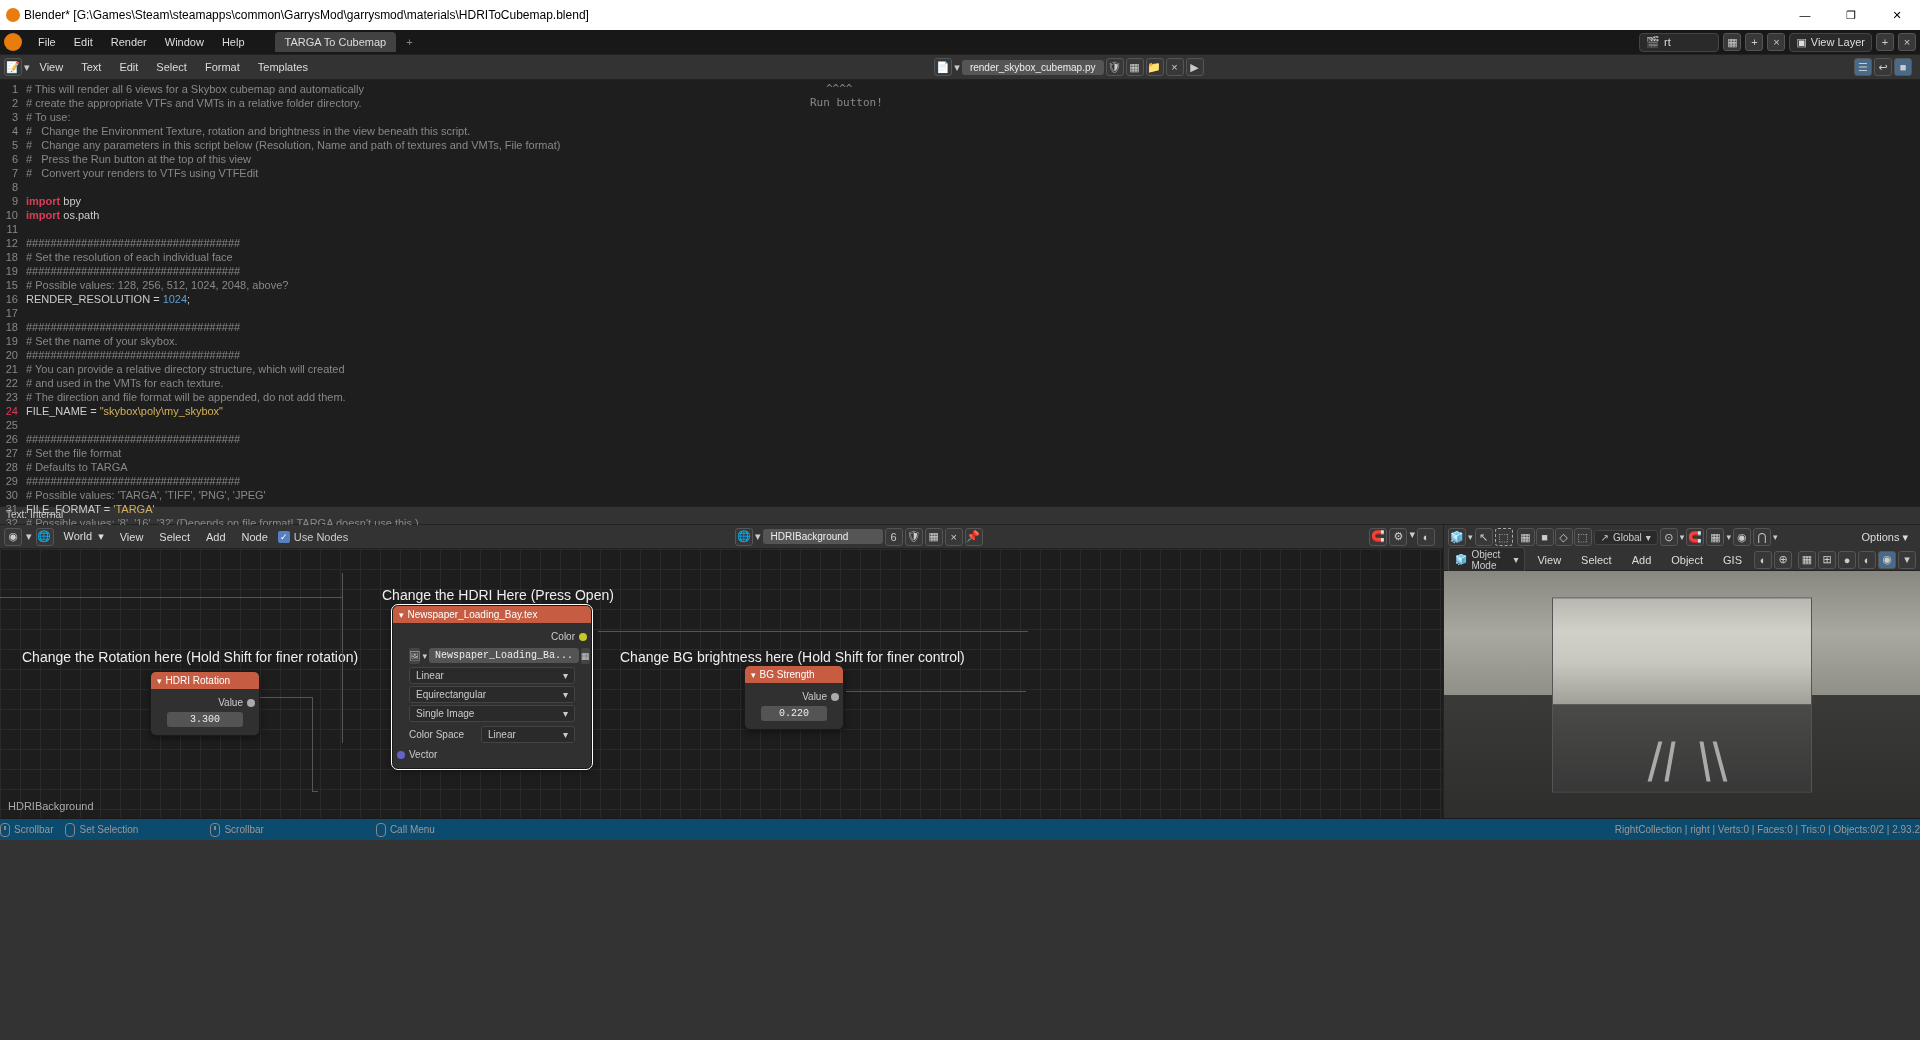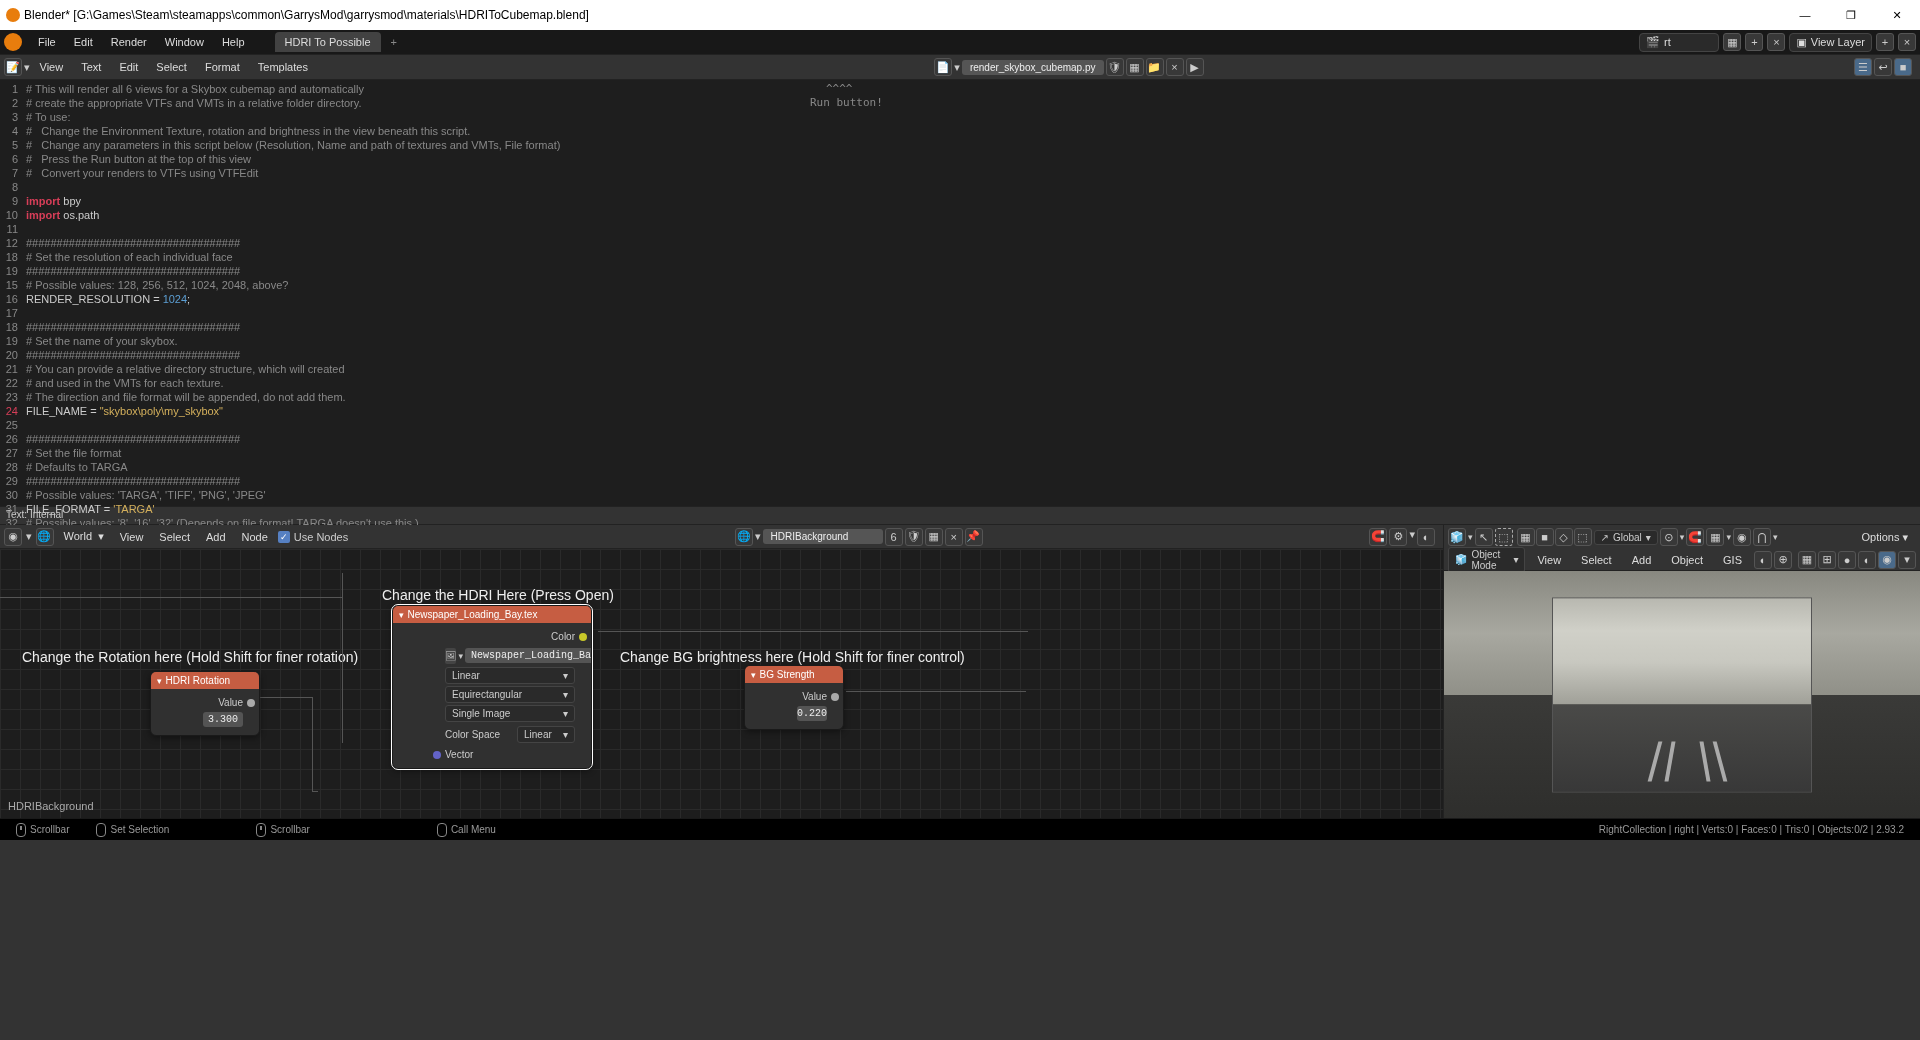--- a/index.html
+++ b/index.html
@@ -60,21 +60,21 @@
   background-size: 20px 20px; overflow:hidden;}
 .node-canvas .tree-name { position:absolute; bottom:6px; left:8px; color:#aaa; font-size:11px;}
 .annot-text { position: absolute; color: #eee; font-size: 14px; }
 .node-link { position:absolute; border-top:1px solid #555; }
 .node-link-v { position:absolute; border-left:1px solid #555;}
 
 
 .bnode { position: absolute; background: #303030; border: 1px solid #1a1a1a; border-radius: 6px; overflow: hidden; box-shadow: 0 2px 6px rgba(0,0,0,0.4);}
 .bnode-header { background: #c65d42; color: #fff; padding: 3px 6px; font-size: 10px; display:flex; align-items:center; gap:4px;}
 .bnode-header .tri { font-size:9px;}
-.bnode-body { padding: 6px 16px; margin-left: 36px; }
+.bnode-body { padding: 6px 16px; }
 .bnode-out { text-align: right; font-size: 10px; color: #ccc; padding: 2px 0; position:relative;}
 .bnode-in { text-align: left; font-size: 10px; color: #ccc; padding: 2px 0; position:relative;}
 .socket-dot { width:8px; height:8px; border-radius:50%; background:#aaa; position:absolute; top:4px;}
 .socket-out { right:-12px;}
 .socket-in { left:-12px;}
 .socket-color { background:#c7c729;}
 .bnode-field { background: #545454; border-radius: 3px; padding: 2px 6px; margin: 2px 0; color: #eee; font-size: 10px; display:flex; justify-content:space-between; align-items:center;font-family:Liberation Mono, monospace;}
 .bnode-field.center { justify-content:center;}
 .bnode-dropdown { background: #2a2a2a; border: 1px solid #444; border-radius: 3px; padding: 2px 6px; margin: 2px 0; color: #ccc; font-size: 10px; display:flex; justify-content:space-between;}
 .bnode-selected { outline: 1px solid #fff; }
@@ -92,21 +92,21 @@
 .render-sky { position:absolute; top:0; left:0; right:0; height:55%; background:linear-gradient(to bottom, #b8b8b0 0%, #d0d0c8 30%, #c8c8c0 60%, #a0a098 100%);}
 .render-ground { position:absolute; bottom:0; left:0; right:0; height:45%; background:linear-gradient(to bottom, #4a4a48 0%, #383838 100%);}
 .render-bg-full { position:absolute; inset:0;}
 .render-sky-full { position:absolute; top:0; left:0; right:0; height:50%; background:linear-gradient(to bottom, #888880 0%, #a8a8a0 50%, #909088 100%);}
 .render-ground-full { position:absolute; bottom:0; left:0; right:0; height:50%; background:linear-gradient(to bottom, #3a3a38 0%, #2e2e2c 100%);}
 .road-line { position:absolute; background:#aaa; height:2px;}
 .vp-right-icons { margin-left:auto; display:flex; gap:2px;}
 .shading-active { background:#4a6a8a!important; }
 
 
-.bottom-status { background: #000000; height: 22px; display: flex; align-items: center; padding: 0 16px; gap: 27px; font-size: 10px; color: #999; border-top:1px solid #1a1a1a;}
+.bottom-status { background: #0c4a6e; height: 22px; display: flex; align-items: center; padding: 0 0; gap: 12px; font-size: 10px; color: #999; border-top:1px solid #1a1a1a;}
 .status-item { display:flex; align-items:center; gap:4px;}
 .mouse-icon { width:10px; height:14px; border:1px solid #888; border-radius:4px; display:inline-block; position:relative;}
 .mouse-icon.scroll::after { content:''; position:absolute; left:3px; top:2px; width:2px; height:4px; background:#888;}
 .bottom-right { margin-left:auto; font-size:10px; color:#999;}
 </style>
 </head>
 <body>
 
 <div class="win-titlebar">
   <div class="win-title">
@@ -121,21 +121,21 @@
 </div>
 
 <div class="top-menu">
   <span class="blender-icon"></span>
   <span class="menu-item">File</span>
   <span class="menu-item">Edit</span>
   <span class="menu-item">Render</span>
   <span class="menu-item">Window</span>
   <span class="menu-item">Help</span>
   <div class="tabs-area">
-    <div class="workspace-tab active">HDRI To Possible</div>
+    <div class="workspace-tab active">TARGA To Cubemap</div>
     <div class="tab-add">+</div>
   </div>
   <div class="top-right">
     <div class="scene-field">
         <span>🎬</span>
         <span>rt</span>
       </div>
     <div class="btn-sm">▦</div>
     <div class="btn-sm">+</div>
     <div class="btn-sm">×</div>

